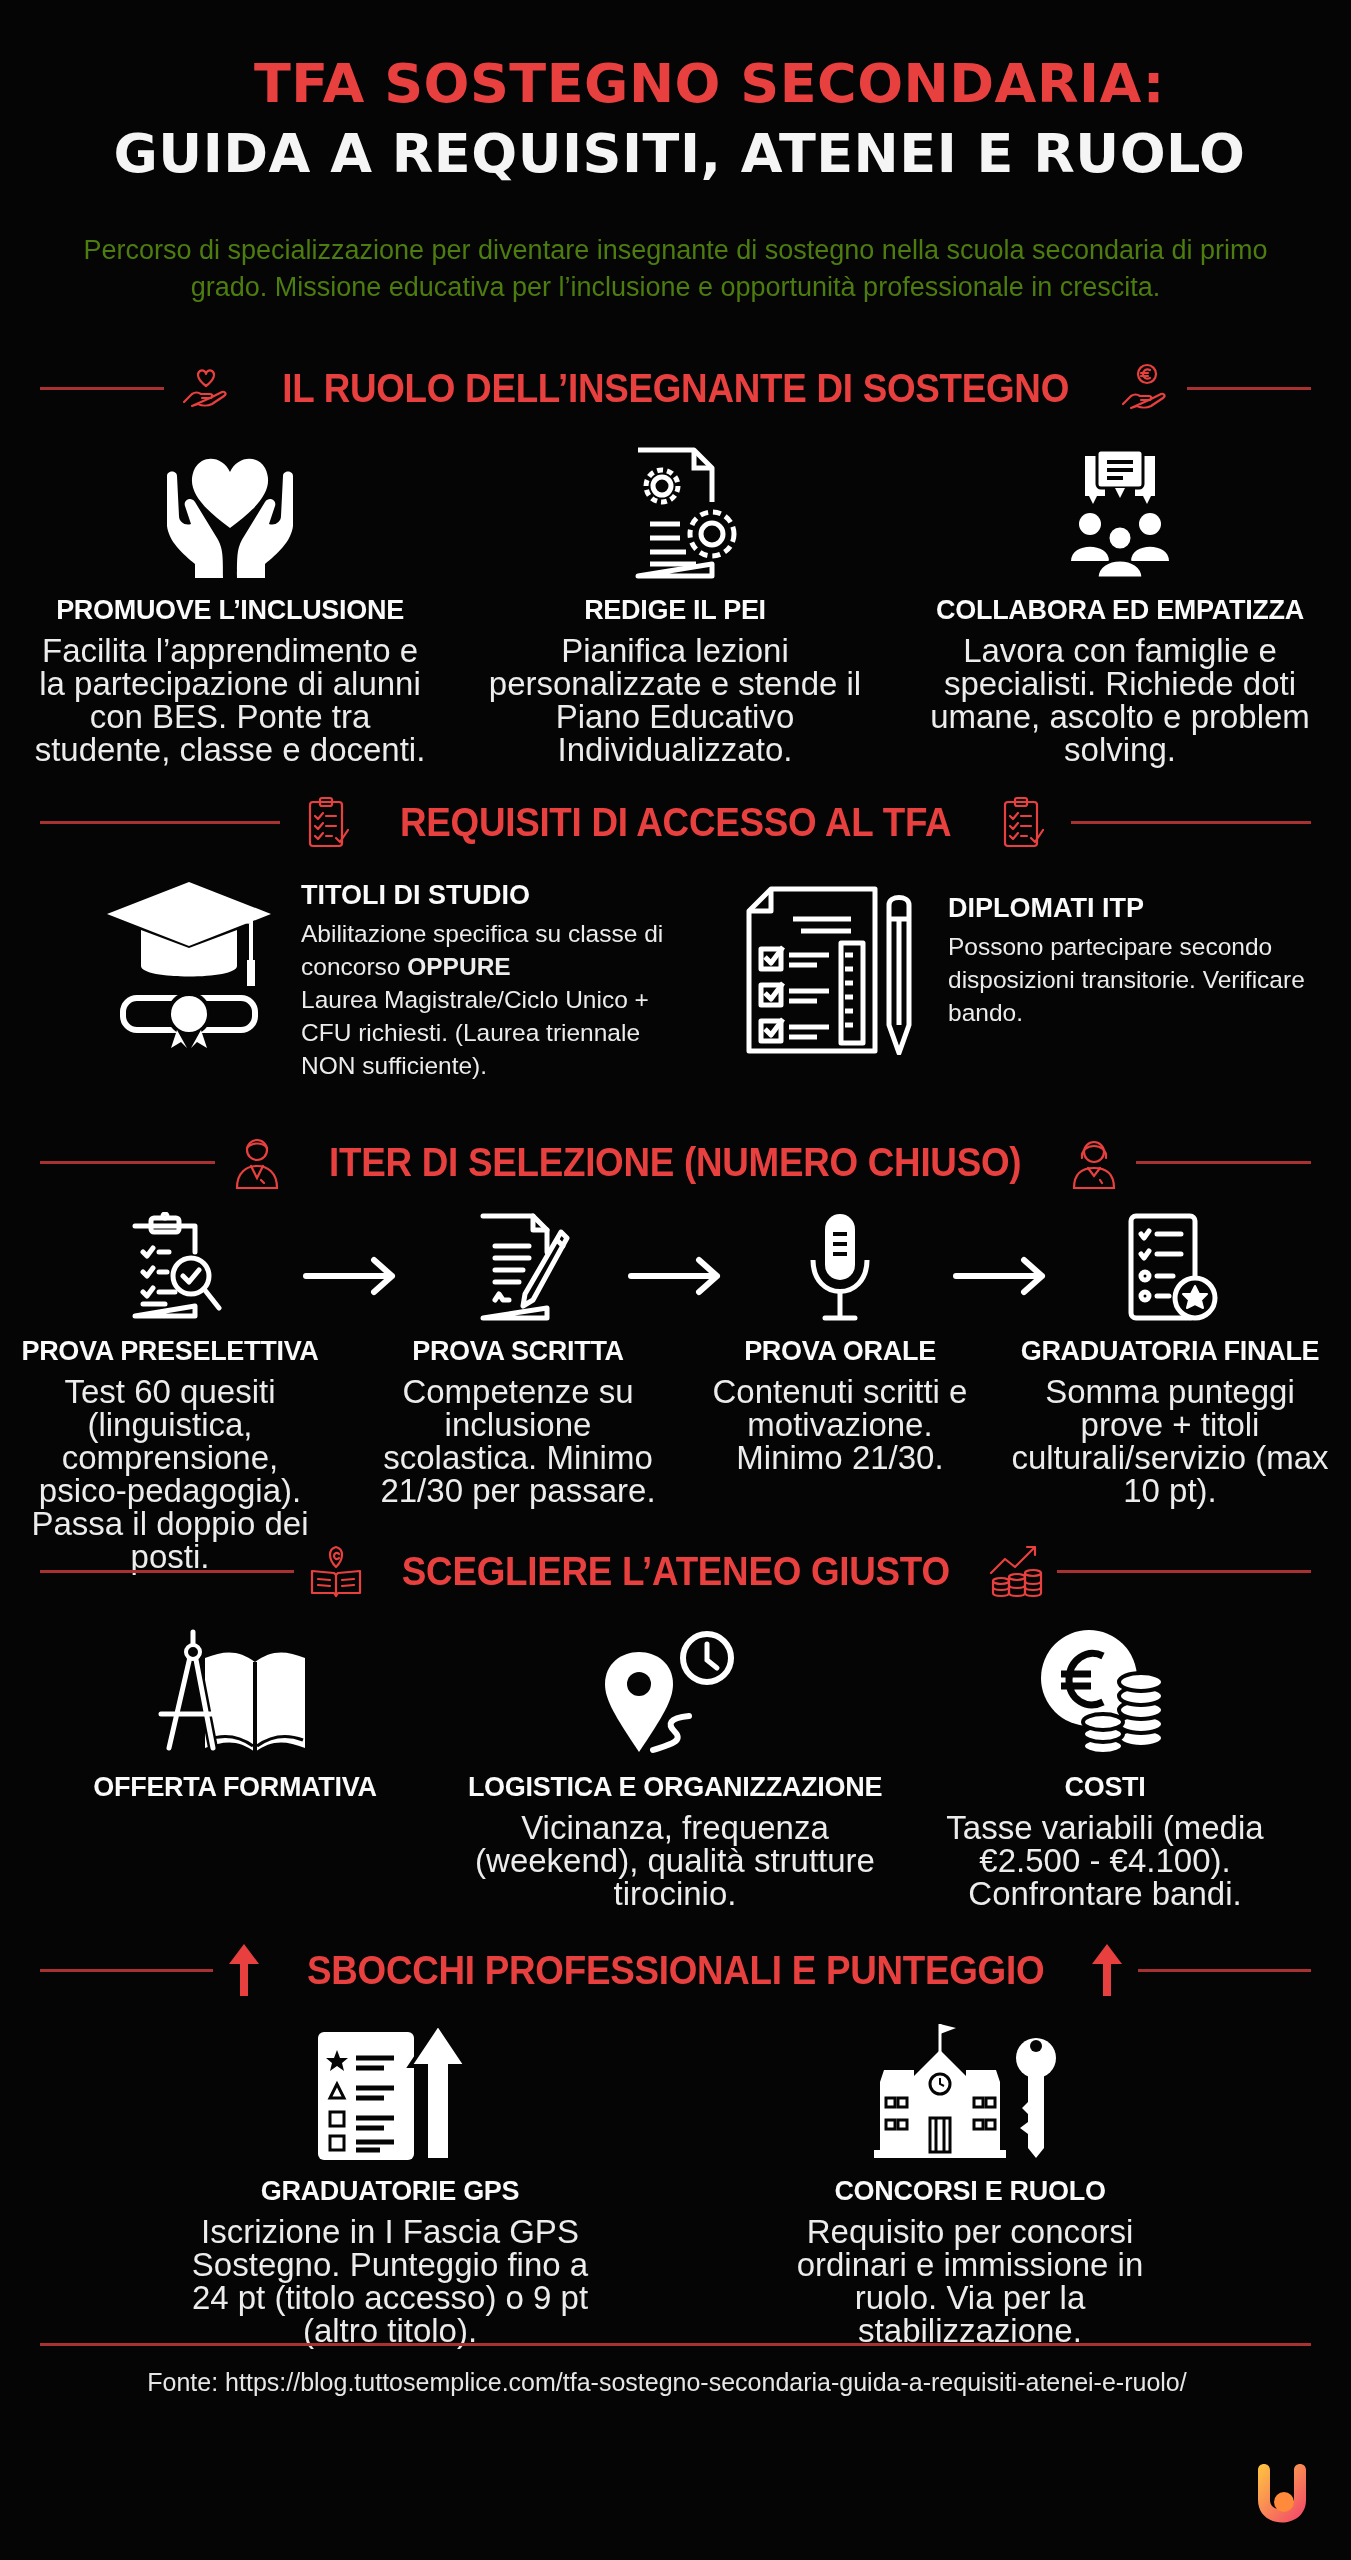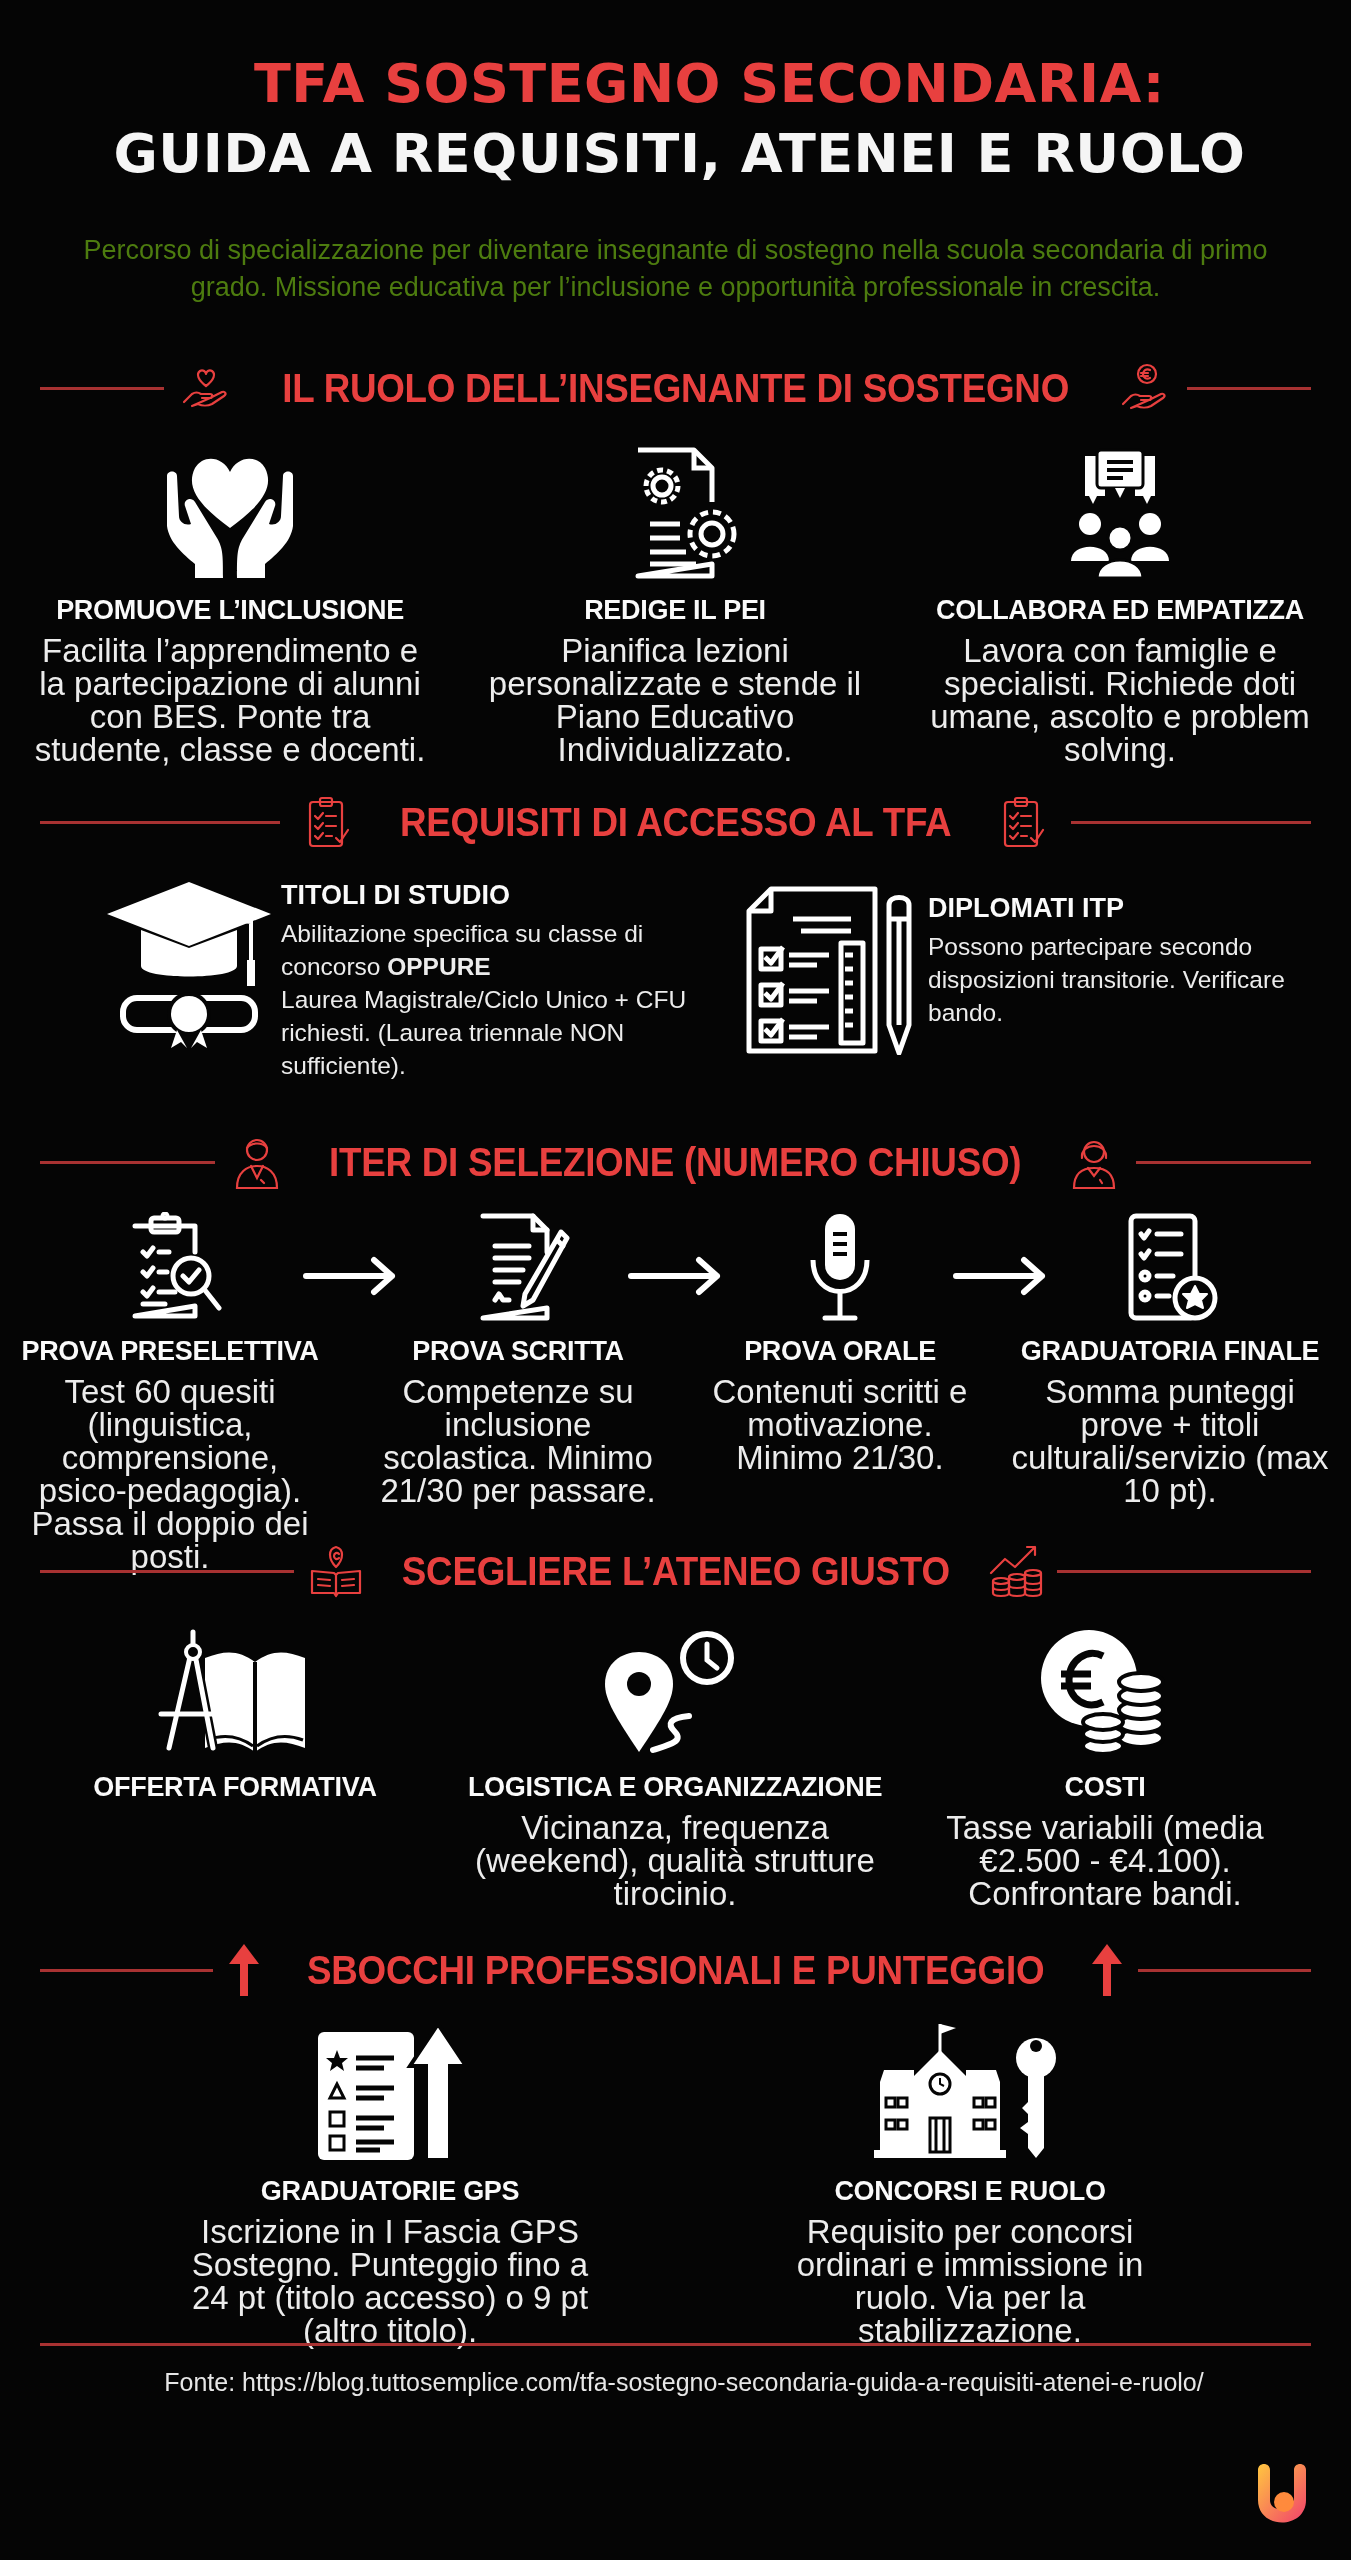--- a/index.html
+++ b/index.html
@@ -33,29 +33,29 @@
       transform: scaleX(0.92);
     }
     .section-head .hicon { width: 56px; height: 56px; flex: none; }
     .col { position: absolute; text-align: center; }
     .col .icon { display: block; margin: 0 auto; }
     .col h3 {
       font-weight: bold; font-size: 27px; color: #fafafa; margin-top: 14px;
       white-space: nowrap; letter-spacing: -0.3px;
     }
     .col p { font-size: 33px; line-height: 33px; color: #ececec; margin-top: 8px; }
-    .req { position: absolute; display: flex; gap: 8px; }
+    .req { position: absolute; display: flex; gap: 28px; }
     .req h3 { font-weight: bold; font-size: 27px; color: #fafafa; }
     .req p { font-size: 24.5px; line-height: 33px; color: #ececec; margin-top: 6px; }
     .req b { font-weight: bold; }
     .arrow { position: absolute; }
     .footer-rule { position: absolute; left: 40px; width: 1271px; top: 2343px; height: 3px; background: #a83232; }
     .source {
       position: absolute; left: 0; width: 1334px; top: 2368px; text-align: center;
-      font-size: 25px; color: #e6e6e6; margin-left: 17px;
+      font-size: 25px; color: #e6e6e6;
     }
     .logo { position: absolute; left: 1250px; top: 2460px; width: 60px; height: 66px; }
   </style>
 </head>
 <body>
 
 <div class="title-red">TFA SOSTEGNO SECONDARIA:</div>
 <div class="title-white">GUIDA A REQUISITI, ATENEI E RUOLO</div>
 <div class="intro">Percorso di specializzazione per diventare insegnante di sostegno nella scuola secondaria di primo grado. Missione educativa per l’inclusione e opportunità professionale in crescita.</div>
 

